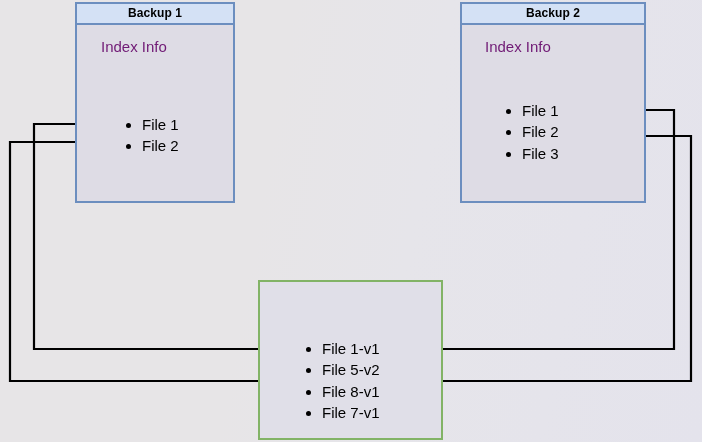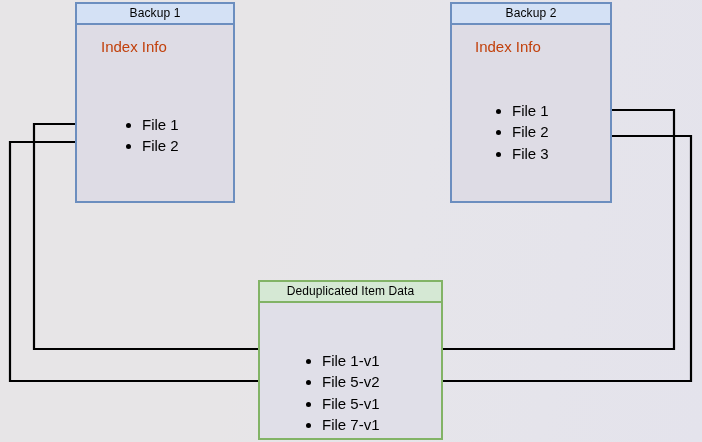--- a/index.html
+++ b/index.html
@@ -32,58 +32,58 @@
     box-sizing: border-box;
     border: 2px solid #6c8ebf;
     background: #dedce5;
   }
   .box .hdr {
     box-sizing: border-box;
     height: 21px;
     line-height: 19px;
     text-align: center;
     font-size: 12px;
-    font-weight: normal;
+    font-weight: bold;
     color: #000000;
     background: #d4e1f5;
     border-bottom: 2px solid #6c8ebf;
     letter-spacing: .1px;
   }
   .box.green {
     border-color: #82b366;
     background: #e0dfe8;
   }
   .box.green .hdr {
     background: #d5e8d4;
     border-bottom-color: #82b366;
   }
 
   .caption {
     position: absolute;
     font-size: 15px;
-    color: #c2410c;
+    color: #701a75;
     white-space: nowrap;
   }
 
   ul.filelist {
     position: absolute;
     margin: 0;
     padding: 0 0 0 17px;
     list-style: disc;
     font-size: 15px;
     color: #000000;
   }
   ul.filelist li {
     line-height: 21.4px;
     white-space: nowrap;
   }
 
   
   #backup1 { left: 75px;  top: 2px;   width: 160px; height: 201px; }
-  #backup2 { left: 450px; top: 2px;   width: 162px; height: 201px; }
+  #backup2 { left: 460px; top: 2px;   width: 186px; height: 201px; }
   #dedup   { left: 258px; top: 280px; width: 185px; height: 160px; }
 </style>
 </head>
 <body>
 
 <div id="canvas">
 
   <svg id="wires" viewBox="0 0 702 442" width="702" height="442" xmlns="http://www.w3.org/2000/svg">
     <defs>
       <marker id="arrowR" markerWidth="10" markerHeight="8" refX="9.5" refY="4" orient="auto" markerUnits="userSpaceOnUse">
@@ -119,22 +119,21 @@
     <div class="hdr">Backup 2</div>
     <div class="caption" style="left:23px; top:34px;">Index Info</div>
     <ul class="filelist" style="left:43px; top:96px;">
       <li>File 1</li>
       <li>File 2</li>
       <li>File 3</li>
     </ul>
   </div>
 
   <div class="box green" id="dedup">
-    <div class="hdr">Deduplicated Item Data</div>
-    <ul class="filelist" style="left:45px; top:56px;margin-top:12px;">
+    <ul class="filelist" style="left:45px; top:56px;">
       <li>File 1-v1</li>
       <li>File 5-v2</li>
-      <li>File 5-v1</li>
+      <li>File 8-v1</li>
       <li>File 7-v1</li>
     </ul>
   </div>
 
 </div>
 
 </body></html>

